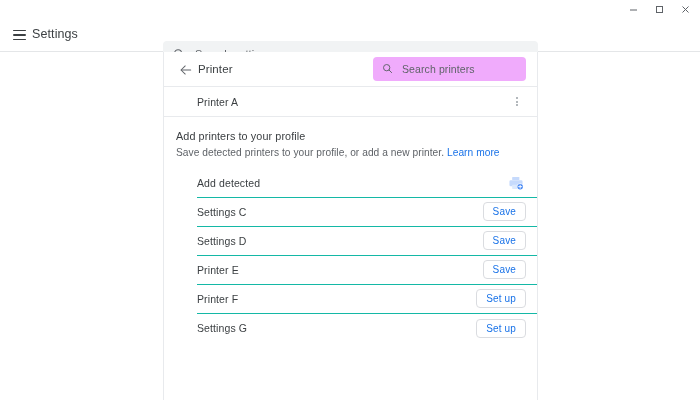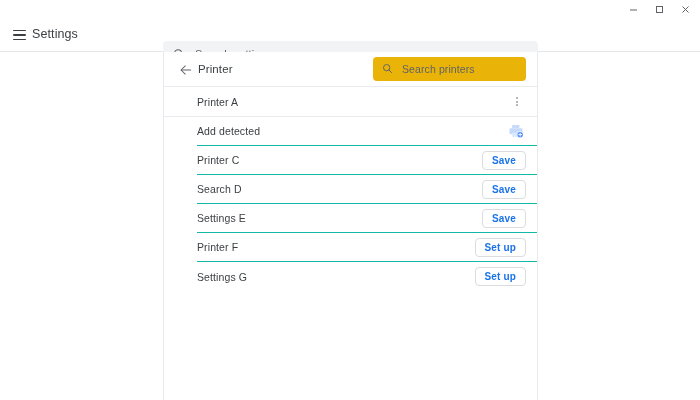--- a/index.html
+++ b/index.html
@@ -144,21 +144,21 @@
     font-size: 11.5px;
     color: #3c4043;
     letter-spacing: 0.1px;
   }
   .search-printers {
     position: absolute;
     right: 11px;
     top: 5px;
     width: 153px;
     height: 24px;
-    background: #eab308;
+    background: #f0abfc;
     border-radius: 4px;
     display: flex;
     align-items: center;
     padding-left: 9px;
     cursor: text;
   }
   .search-printers .sph {
     margin-left: 9px;
     font-size: 10.5px;
     color: #5f6368;
@@ -244,21 +244,21 @@
   .btn {
     min-width: 42px;
     height: 19px;
     padding: 0 9px;
     border: 1px solid #dadce0;
     border-radius: 4px;
     background: #ffffff;
     color: #1a73e8;
     font-size: 10px;
     font-family: "Liberation Sans", sans-serif;
-    font-weight: bold;
+    font-weight: normal;
     letter-spacing: 0.15px;
     display: flex;
     align-items: center;
     justify-content: center;
     cursor: pointer;
     white-space: nowrap;
   }
 
   
   .add-printer-icon {
@@ -370,20 +370,27 @@
           </span>
         </div>
 
 
       </div>
     </div>
 
     <div class="section-divider"></div>
 
     <div class="section">
+      <div class="section-head">
+        <div class="sh-title">Add printers to your profile</div>
+        <div class="sh-sub">
+          <span>Save detected printers to your profile, or add a new printer.</span>
+          <a class="learn-more">Learn more</a>
+        </div>
+      </div>
 
       <div class="list">
 
         <div class="row">
           <span class="row-name">Add detected</span>
           <span class="row-actions">
             <span class="add-printer-icon">
               <svg width="16" height="16" viewBox="0 0 20 20">
                 <rect x="5.2" y="2.4" width="9" height="4" rx="0.7" fill="#c6dafc"></rect>
                 <path d="M3.4 6.6h13.2a1.6 1.6 0 0 1 1.6 1.6v4.2a1.6 1.6 0 0 1-1.6 1.6H3.4a1.6 1.6 0 0 1-1.6-1.6V8.2A1.6 1.6 0 0 1 3.4 6.6z" fill="#c6dafc"></path>
@@ -391,35 +398,35 @@
                 <circle cx="15.2" cy="14.6" r="4" fill="#ffffff"></circle>
                 <circle cx="15.2" cy="14.6" r="3.4" fill="#4285f4"></circle>
                 <line x1="15.2" y1="12.6" x2="15.2" y2="16.6" stroke="#ffffff" stroke-width="1.2" stroke-linecap="round"></line>
                 <line x1="13.2" y1="14.6" x2="17.2" y2="14.6" stroke="#ffffff" stroke-width="1.2" stroke-linecap="round"></line>
               </svg>
             </span>
           </span>
         </div>
 
         <div class="row">
-          <span class="row-name">Printer C</span>
+          <span class="row-name">Settings C</span>
           <span class="row-actions">
             <button class="btn">Save</button>
           </span>
         </div>
 
         <div class="row">
-          <span class="row-name">Search D</span>
+          <span class="row-name">Settings D</span>
           <span class="row-actions">
             <button class="btn">Save</button>
           </span>
         </div>
 
         <div class="row">
-          <span class="row-name">Settings E</span>
+          <span class="row-name">Printer E</span>
           <span class="row-actions">
             <button class="btn">Save</button>
           </span>
         </div>
 
         <div class="row">
           <span class="row-name">Printer F</span>
           <span class="row-actions">
             <button class="btn">Set up</button>
           </span>

